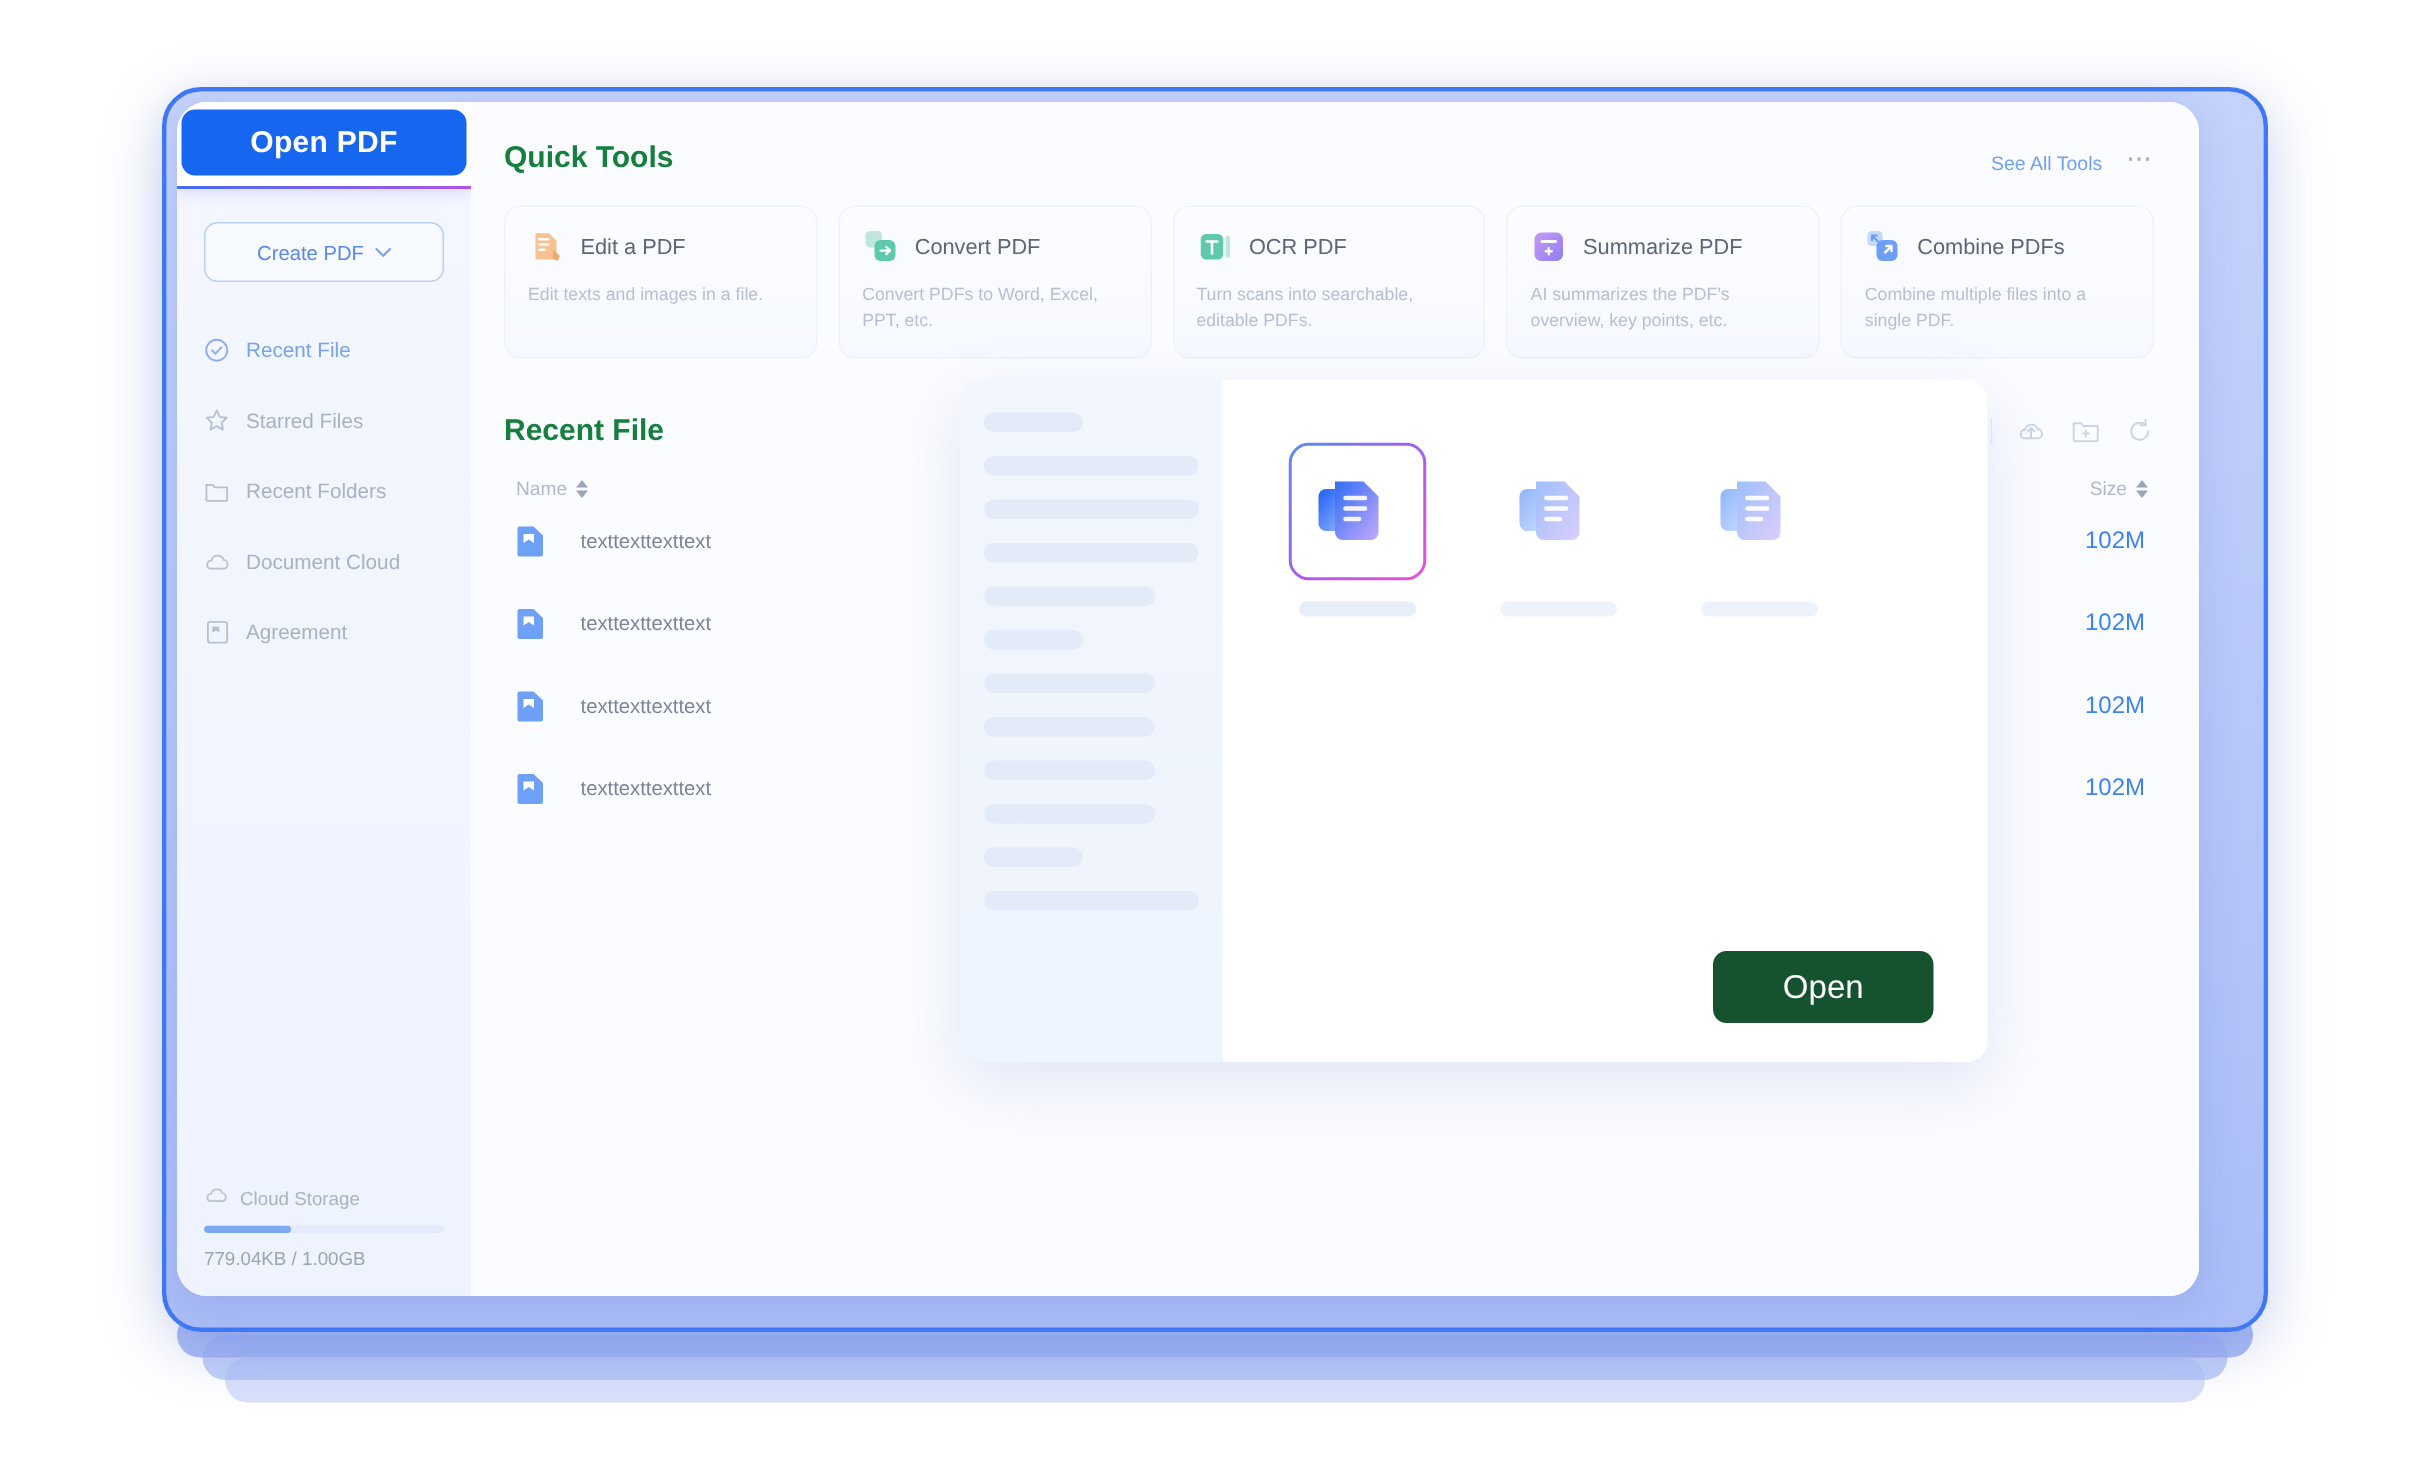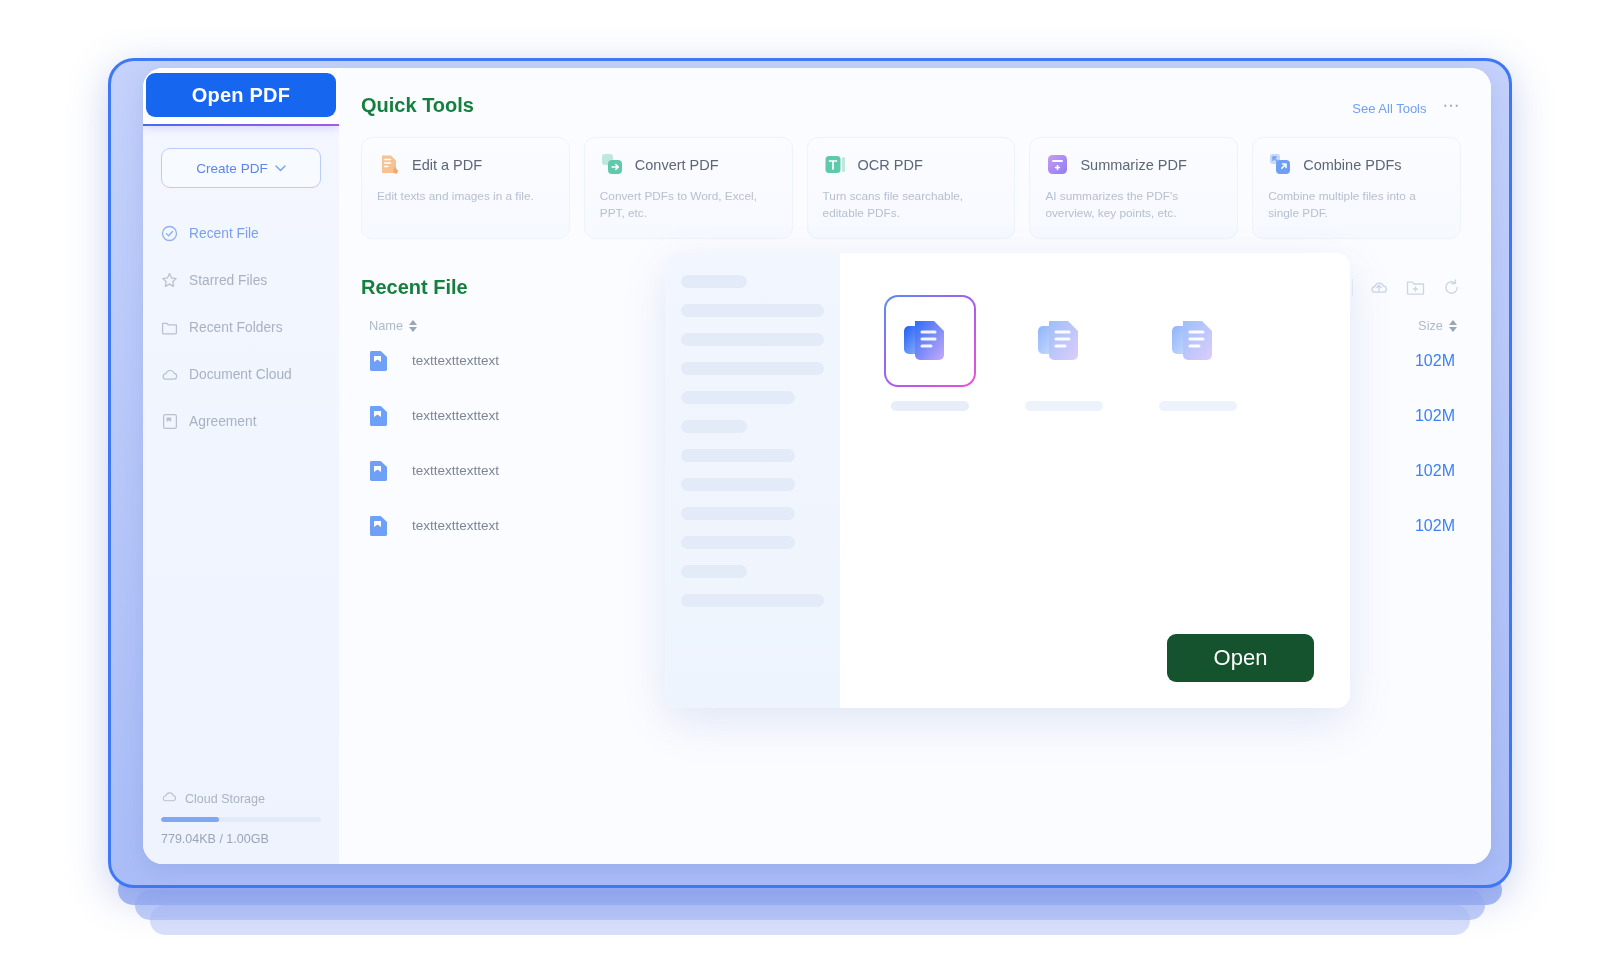--- a/index.html
+++ b/index.html
@@ -31,21 +31,20 @@
   
   .app {
     position: absolute;
     left: 118px; top: 68px;
     width: 1348px; height: 796px;
     background: #ffffff;
     border-radius: 20px;
     overflow: hidden;
     display: flex;
     box-shadow: 0 6px 26px rgba(70,100,190,.18);
-    margin-left: 25px;
   }
 
   
   .sidebar {
     width: 196px;
     background: linear-gradient(180deg,#f4f7ff 0%, #eef3fe 100%);
     position: relative;
     flex: 0 0 196px;
     padding-top: 20px;
   }
@@ -329,21 +328,21 @@
         <div class="tool-top">
           <span class="tool-ic">
             <svg width="25" height="25" viewBox="0 0 25 25">
                 <rect x="2.5" y="4" width="15" height="17" rx="3.5" fill="#5ec9ac"></rect>
                 <path d="M6.5 9h7M10 9v8" stroke="#fff" stroke-width="1.7" stroke-linecap="round"></path>
                 <rect x="19" y="5" width="3" height="15" rx="1.5" fill="#bfe7dc"></rect>
               </svg>
           </span>
           <span class="tool-name">OCR PDF</span>
         </div>
-        <div class="tool-desc">Turn scans file searchable, editable PDFs.</div>
+        <div class="tool-desc">Turn scans into searchable, editable PDFs.</div>
       </div>
 
       <div class="tool-card">
         <div class="tool-top">
           <span class="tool-ic">
             <svg width="25" height="25" viewBox="0 0 25 25">
                 <defs>
                   <linearGradient id="sg" x1="0" y1="0" x2="1" y2="1">
                     <stop offset="0" stop-color="#c79bf5"></stop>
                     <stop offset="1" stop-color="#8f7df2"></stop>

